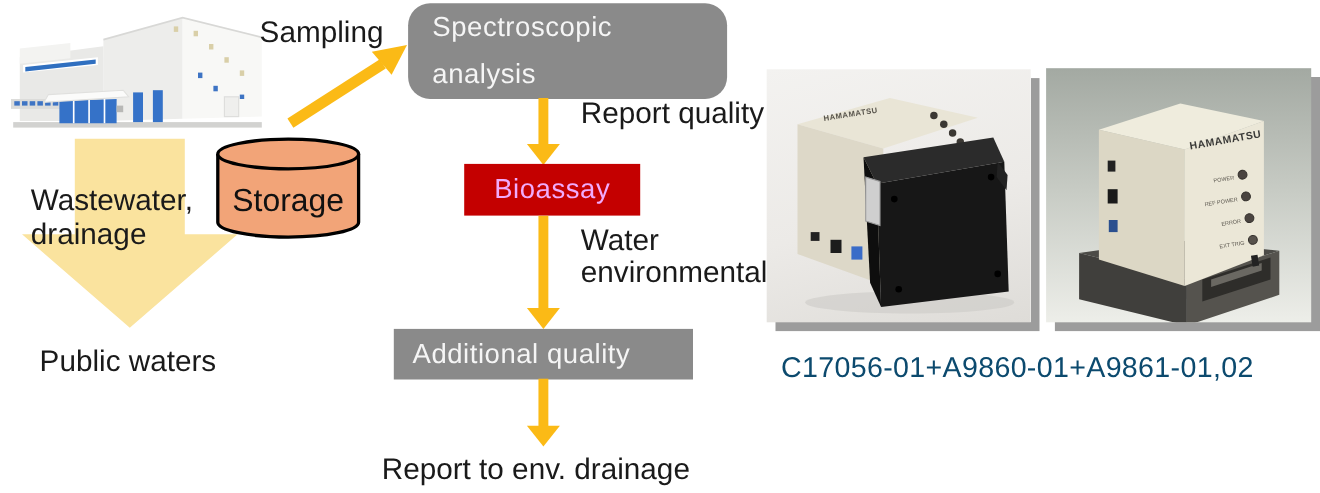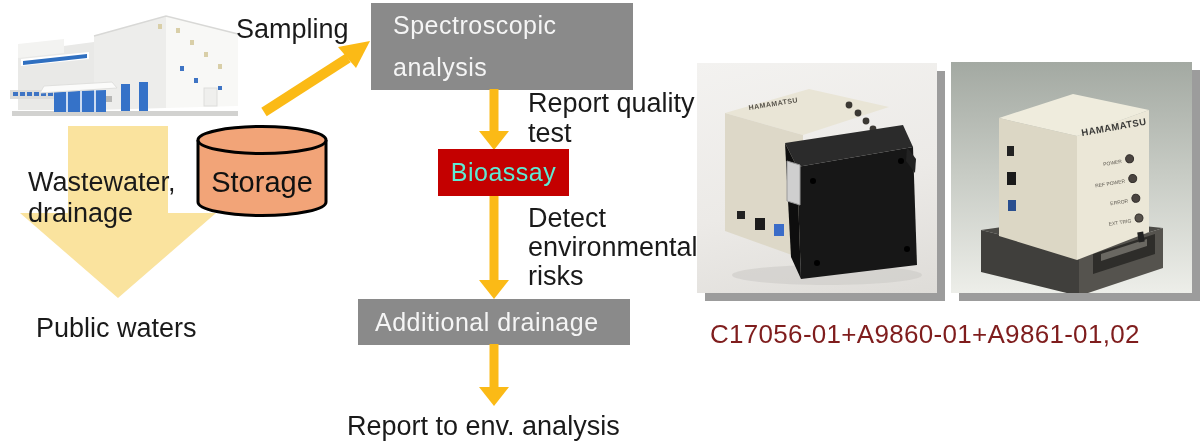--- a/index.html
+++ b/index.html
@@ -7,37 +7,37 @@
     position:relative;width:1200px;height:448px;background:#ffffff;overflow:hidden;
     font-family:"Liberation Sans","DejaVu Sans",sans-serif;color:#1a1a1a;
   }
   .abs{position:absolute;}
   .label{position:absolute;font-size:27px;line-height:30px;color:#1a1a1a;white-space:nowrap;}
   .gray-box{
     position:absolute;background:#8A8A8A;color:#f5f5f5;font-size:25px;letter-spacing:.5px;
     box-sizing:border-box;
   }
   .spectro{
-    left:371px;top:3px;width:262px;height:87px;
-    display:flex;flex-direction:column;justify-content:center;gap:13px;padding-left:22px;
+    left:371px;top:3px;width:290px;height:87px;
+    display:flex;flex-direction:column;justify-content:center;gap:13px;padding-left:22px;border-radius:20px;
   }
   .additional{
     left:358px;top:299px;width:272px;height:46px;
     display:flex;align-items:center;padding-left:17px;
   }
   .bioassay{
-    position:absolute;left:422px;top:149px;width:131px;height:47px;background:#C40000;
-    color:#5eead4;font-size:25px;display:flex;align-items:center;justify-content:center;letter-spacing:.5px;margin-left:16px;
+    position:absolute;left:422px;top:149px;width:160px;height:47px;background:#C40000;
+    color:#f0abfc;font-size:25px;display:flex;align-items:center;justify-content:center;letter-spacing:.5px;
   }
   .photo{
     position:absolute;box-shadow:8px 8px 0 0 #9C9C9C;
   }
   .photo1{left:697px;top:63px;width:240px;height:230px;background:linear-gradient(165deg,#f3f2f0 0%,#eceae7 55%,#dedcd8 100%);}
   .photo2{left:951px;top:62px;width:241px;height:231px;background:linear-gradient(180deg,#a3a9a2 0%,#c7cbc4 48%,#edeee9 100%);}
-  .caption{position:absolute;left:710px;top:319px;font-size:26px;color:#7f1d1d;letter-spacing:.3px;white-space:nowrap;}
+  .caption{position:absolute;left:710px;top:319px;font-size:26px;color:#0c4a6e;letter-spacing:.3px;white-space:nowrap;}
   svg{display:block;}
 </style>
 </head>
 <body>
 
 <div id="stage">
 
   <svg class="abs" style="left:8px;top:8px;" width="240" height="112" viewBox="0 0 240 112">
     <rect x="4" y="103" width="226" height="5" fill="#d2d2d0"></rect>
 
@@ -113,44 +113,42 @@
 
   <div class="label" style="left:36px;top:313px;">Public waters</div>
 
   <svg class="abs" style="left:477px;top:89px;" width="34" height="62" viewBox="0 0 34 62">
     <rect x="12.5" y="0" width="9" height="43" fill="#FBBA16"></rect>
     <polygon points="2,42 32,42 17,61" fill="#FBBA16"></polygon>
   </svg>
 
   <div class="label" style="left:528px;top:88px;">
     <div>Report quality</div>
-    <div>test</div>
   </div>
 
   <div class="bioassay">Bioassay</div>
 
   <svg class="abs" style="left:477px;top:196px;" width="34" height="104" viewBox="0 0 34 104">
     <rect x="12.5" y="0" width="9" height="85" fill="#FBBA16"></rect>
     <polygon points="2,84 32,84 17,103" fill="#FBBA16"></polygon>
   </svg>
 
   <div class="label" style="left:528px;top:204px;line-height:29px;">
-    <div>Detect</div>
+    <div>Water</div>
     <div>environmental</div>
-    <div>risks</div>
-  </div>
-
-  <div class="gray-box additional">Additional drainage</div>
+  </div>
+
+  <div class="gray-box additional">Additional quality</div>
 
   <svg class="abs" style="left:477px;top:344px;" width="34" height="63" viewBox="0 0 34 63">
     <rect x="12.5" y="0" width="9" height="44" fill="#FBBA16"></rect>
     <polygon points="2,43 32,43 17,62" fill="#FBBA16"></polygon>
   </svg>
 
-  <div class="label" style="left:347px;top:411px;">Report to env. analysis</div>
+  <div class="label" style="left:347px;top:411px;">Report to env. drainage</div>
 
   <div class="photo photo1">
     <svg width="240" height="230" viewBox="0 0 240 230">
       <ellipse cx="130" cy="212" rx="95" ry="10" fill="#cbc9c5" opacity="0.55"></ellipse>
 
       <polygon points="28,50 112,26 192,44 106,72" fill="#e9e5d6"></polygon>
       <polygon points="28,50 106,72 106,196 28,168" fill="#ddd8c8"></polygon>
       <text transform="translate(52,47) rotate(-9)" font-size="7" letter-spacing="0.5" fill="#56524a" font-weight="bold">HAMAMATSU</text>
       <g fill="#3b3833">
         <circle cx="152" cy="42" r="3.4"></circle>

